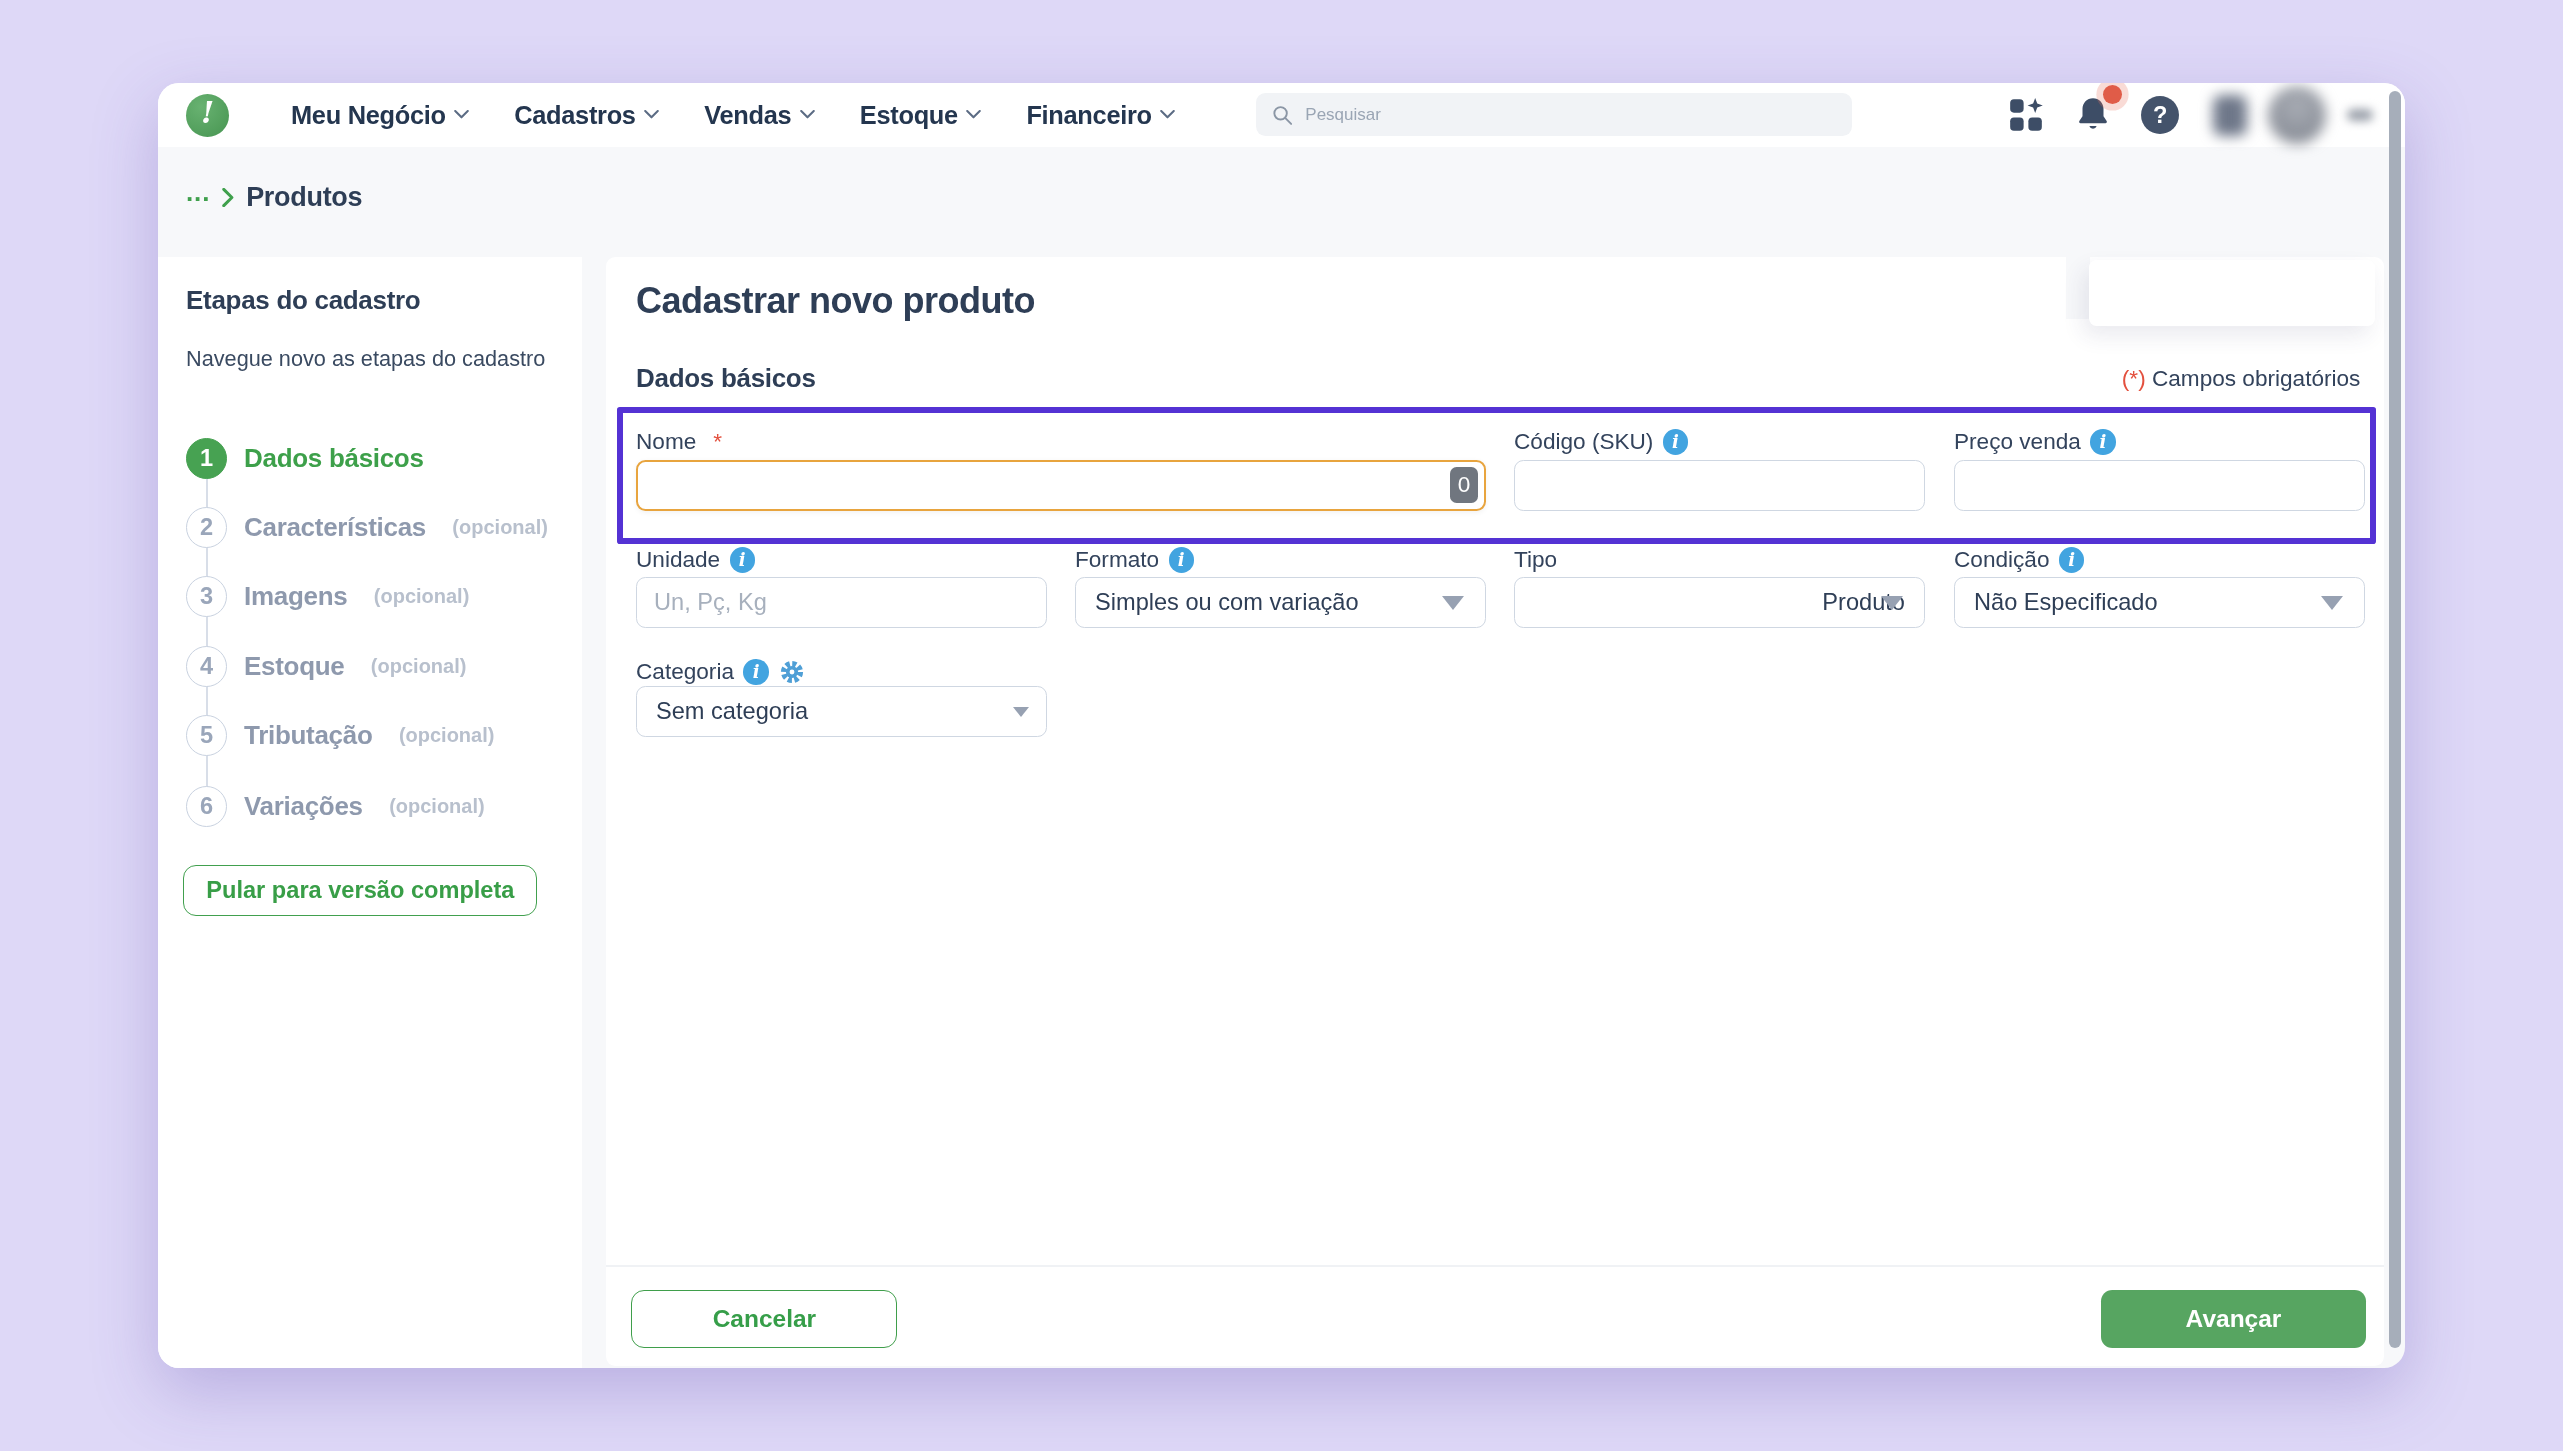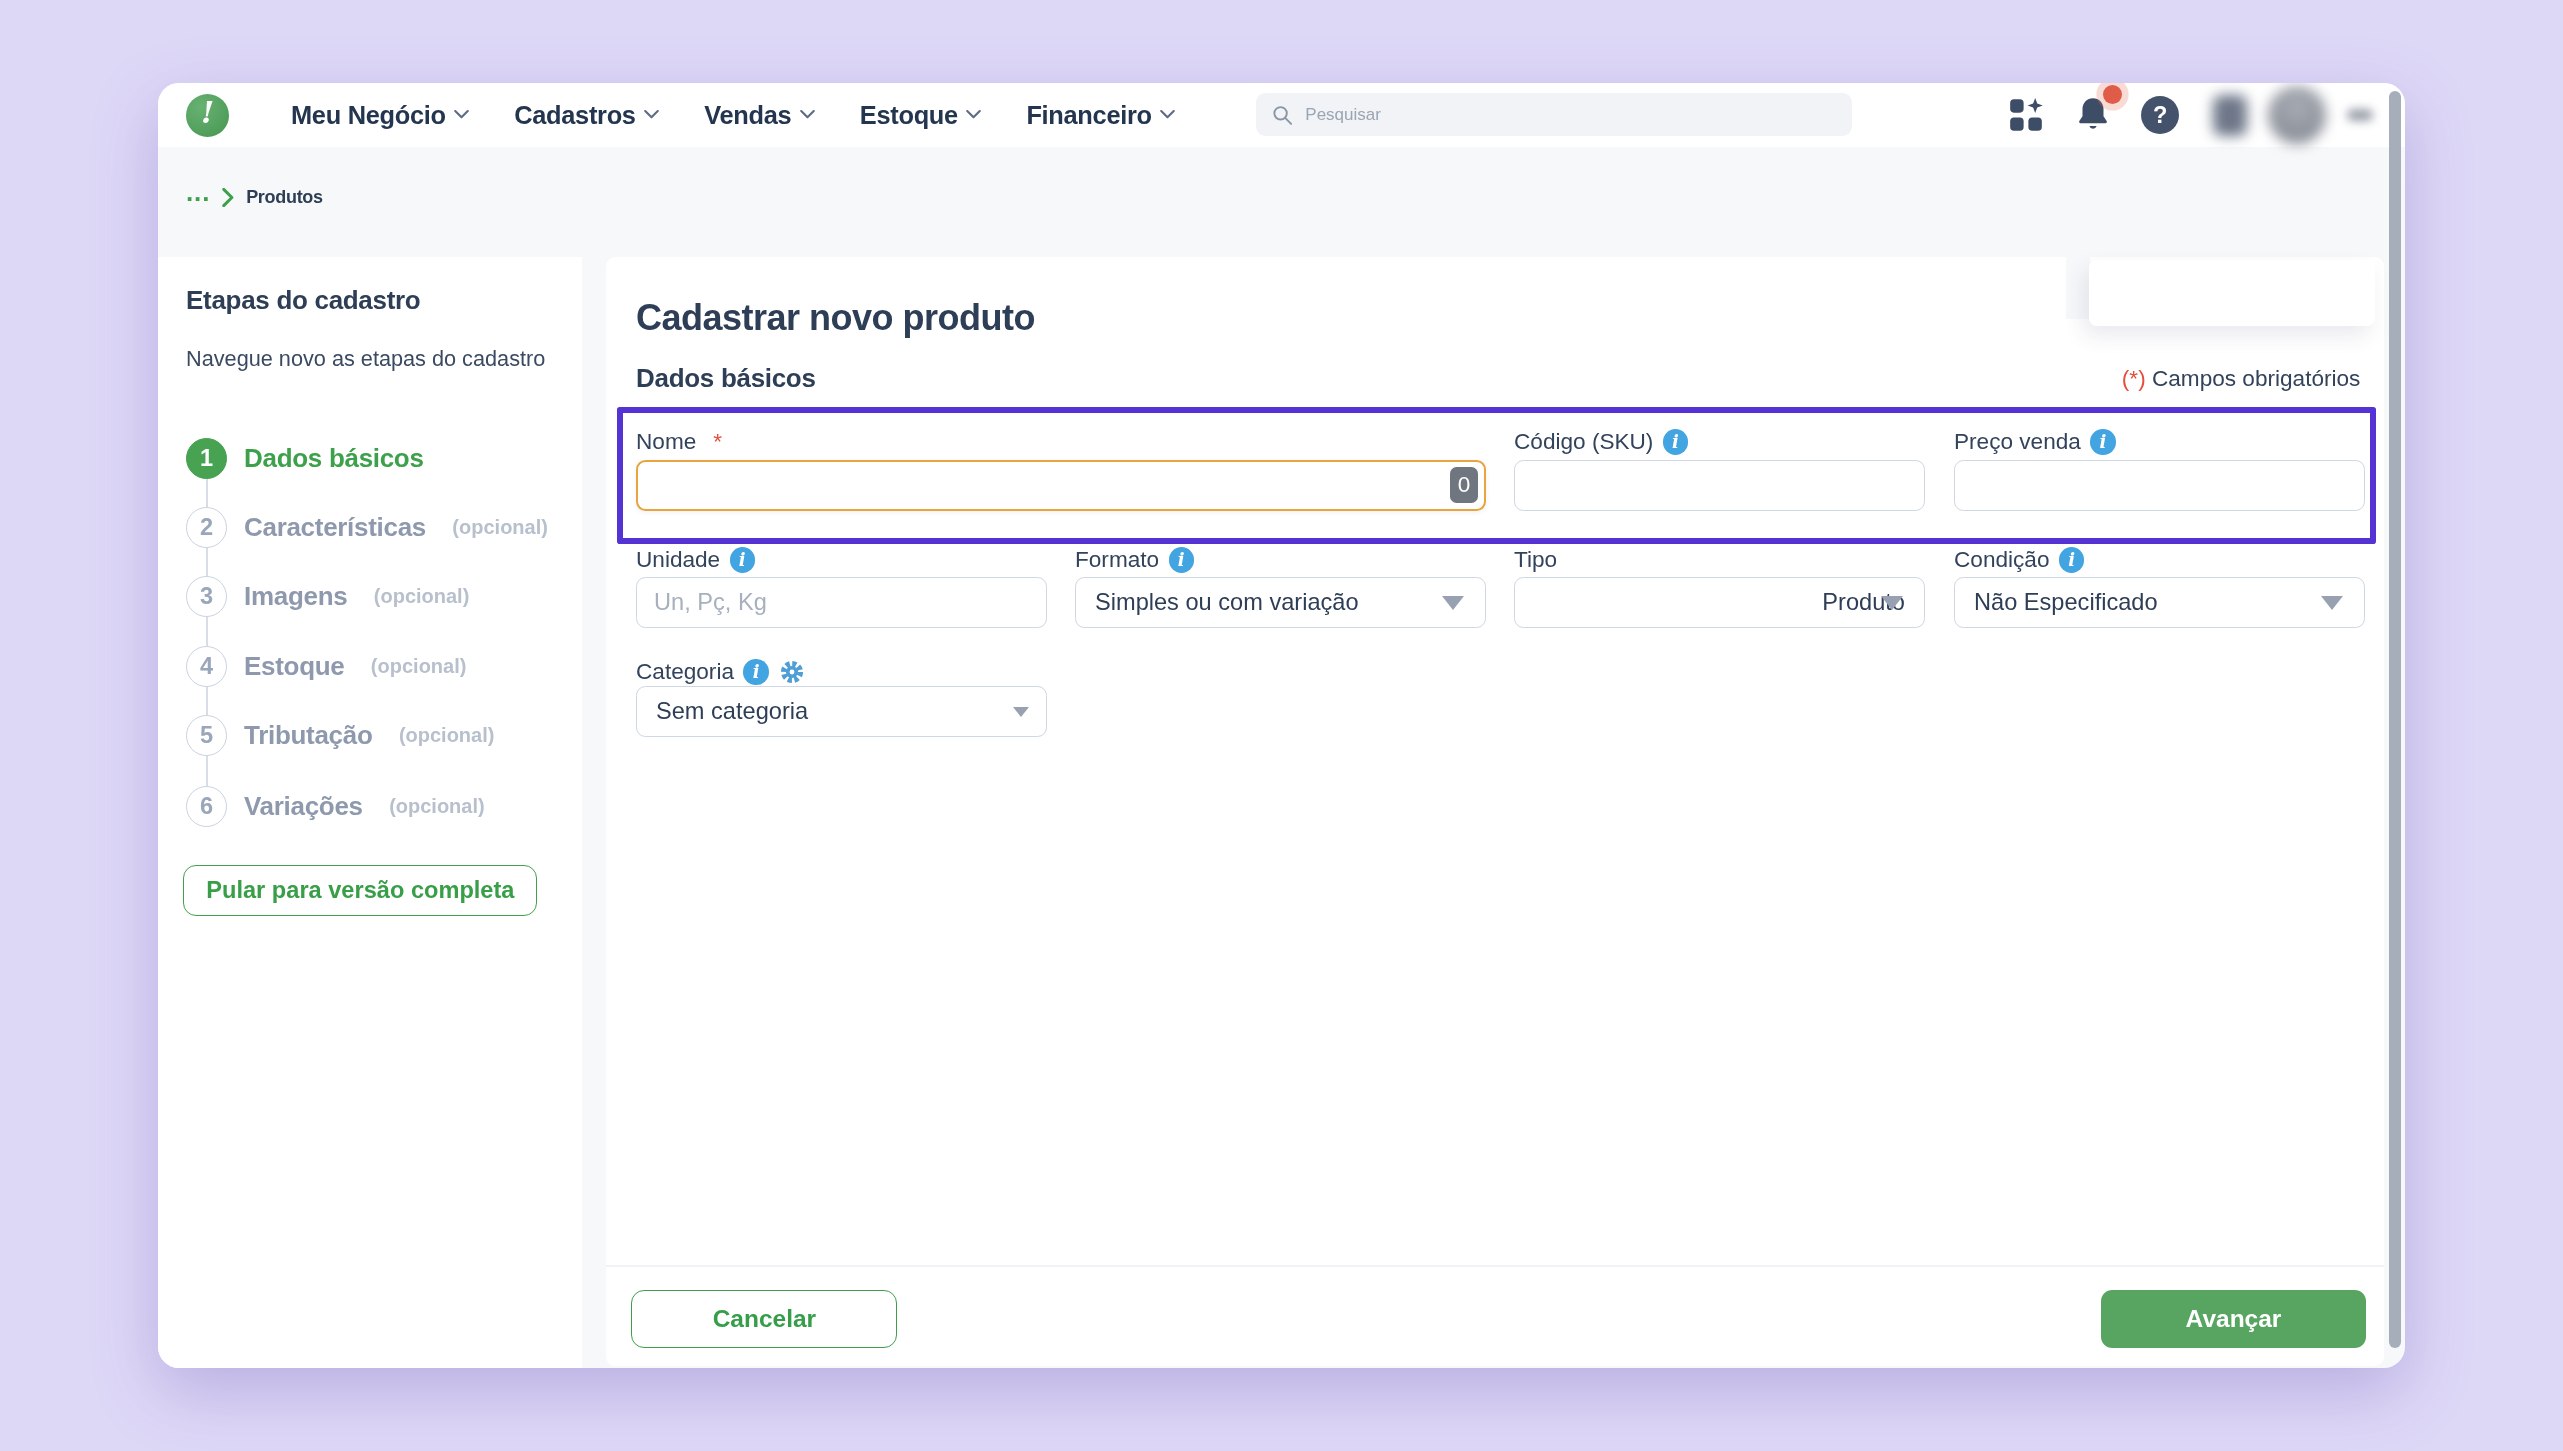--- a/index.html
+++ b/index.html
@@ -54,21 +54,21 @@
     width:38px; height:38px; border-radius:50%; background:#44536b; color:#fff;
     display:flex; align-items:center; justify-content:center; font-size:23.6px; font-weight:bold;
   }
   .blur-group { display:flex; align-items:center; gap:21px; margin-left:5.7px; }
   .b-square { width:34px; height:41px; background:#6e7789; border-radius:8.5px; filter:blur(6.6px); }
   .b-avatar { width:58px; height:58px; background:radial-gradient(circle at 50% 35%, #a9adb5, #7d828c); border-radius:50%; filter:blur(6.6px); }
   .b-dash { width:26px; height:11.3px; background:#9aa0aa; border-radius:5.7px; filter:blur(4.7px); }
   
   .breadcrumb { position:absolute; left:28px; top:90px; height:49px; display:flex; align-items:center; gap:10.4px; }
   .bc-dots { color:#3fa04c; font-size:26px; font-weight:bold; letter-spacing:0.9px; line-height:1; transform:translateY(-5.7px); }
-  .bc-current { color:#2e3e56; font-size:18px; font-weight:bold; letter-spacing:-0.3px; }
+  .bc-current { color:#2e3e56; font-size:27px; font-weight:bold; letter-spacing:-0.3px; }
   
   .sidebar { position:absolute; left:0; top:174px; width:424px; height:1111px; background:#ffffff; }
   .sb-title { font-size:26px; font-weight:bold; color:#2e3e56; margin:28px 0 0 28px; letter-spacing:-0.3px; }
   .sb-sub { font-size:21.7px; color:#3a4a61; margin:30px 0 0 28px; white-space:nowrap; }
   .stepper-line { position:absolute; left:48px; top:202px; width:1.9px; height:348px; background:#d8dee8; }
   .step { position:absolute; left:28px; display:flex; align-items:center; gap:17px; cursor:pointer; }
   .step-circle {
     width:41px; height:41px; border-radius:50%; background:#fff; border:1.9px solid #c9d2e0;
     color:#9aa6ba; font-size:23.6px; font-weight:bold; display:flex; align-items:center; justify-content:center;
     flex:0 0 auto;
@@ -85,21 +85,21 @@
   
   .main-card {
     position:absolute; left:448px; top:174px; width:1778px; height:1109px;
     background:#ffffff; border-radius:9.4px;
   }
   .notch { position:absolute; left:1460px; top:0; width:23.6px; height:62px; background:#f7f8fa; }
   .float-panel {
     position:absolute; left:1483px; top:2.8px; width:286px; height:66px; background:#fff;
     border-radius:7.5px; box-shadow:-5.7px 9.4px 21px rgba(50,50,100,.10);
   }
-  .page-title { position:absolute; left:30px; top:40px; font-size:36px; font-weight:bold; color:#2e3e56; letter-spacing:-0.5px; }
+  .page-title { position:absolute; left:30px; top:23px; font-size:36px; font-weight:bold; color:#2e3e56; letter-spacing:-0.5px; }
   .section-title { position:absolute; left:30px; top:106px; font-size:26px; font-weight:bold; color:#2e3e56; letter-spacing:-0.3px; }
   .required-note { position:absolute; right:23.6px; top:109px; font-size:22.6px; color:#33435c; }
   .required-note .mark { color:#e3503e; }
   .hl-box {
     position:absolute; left:11.3px; top:150px; width:1759px; height:137px;
     border:6.6px solid #5432d4; border-radius:2.8px; pointer-events:none; z-index:6;
   }
   .f-label { position:absolute; font-size:22.6px; color:#33435c; display:flex; align-items:center; gap:9.4px; white-space:nowrap; }
   .req { color:#e3503e; font-size:22.6px; }
   .info-i {

